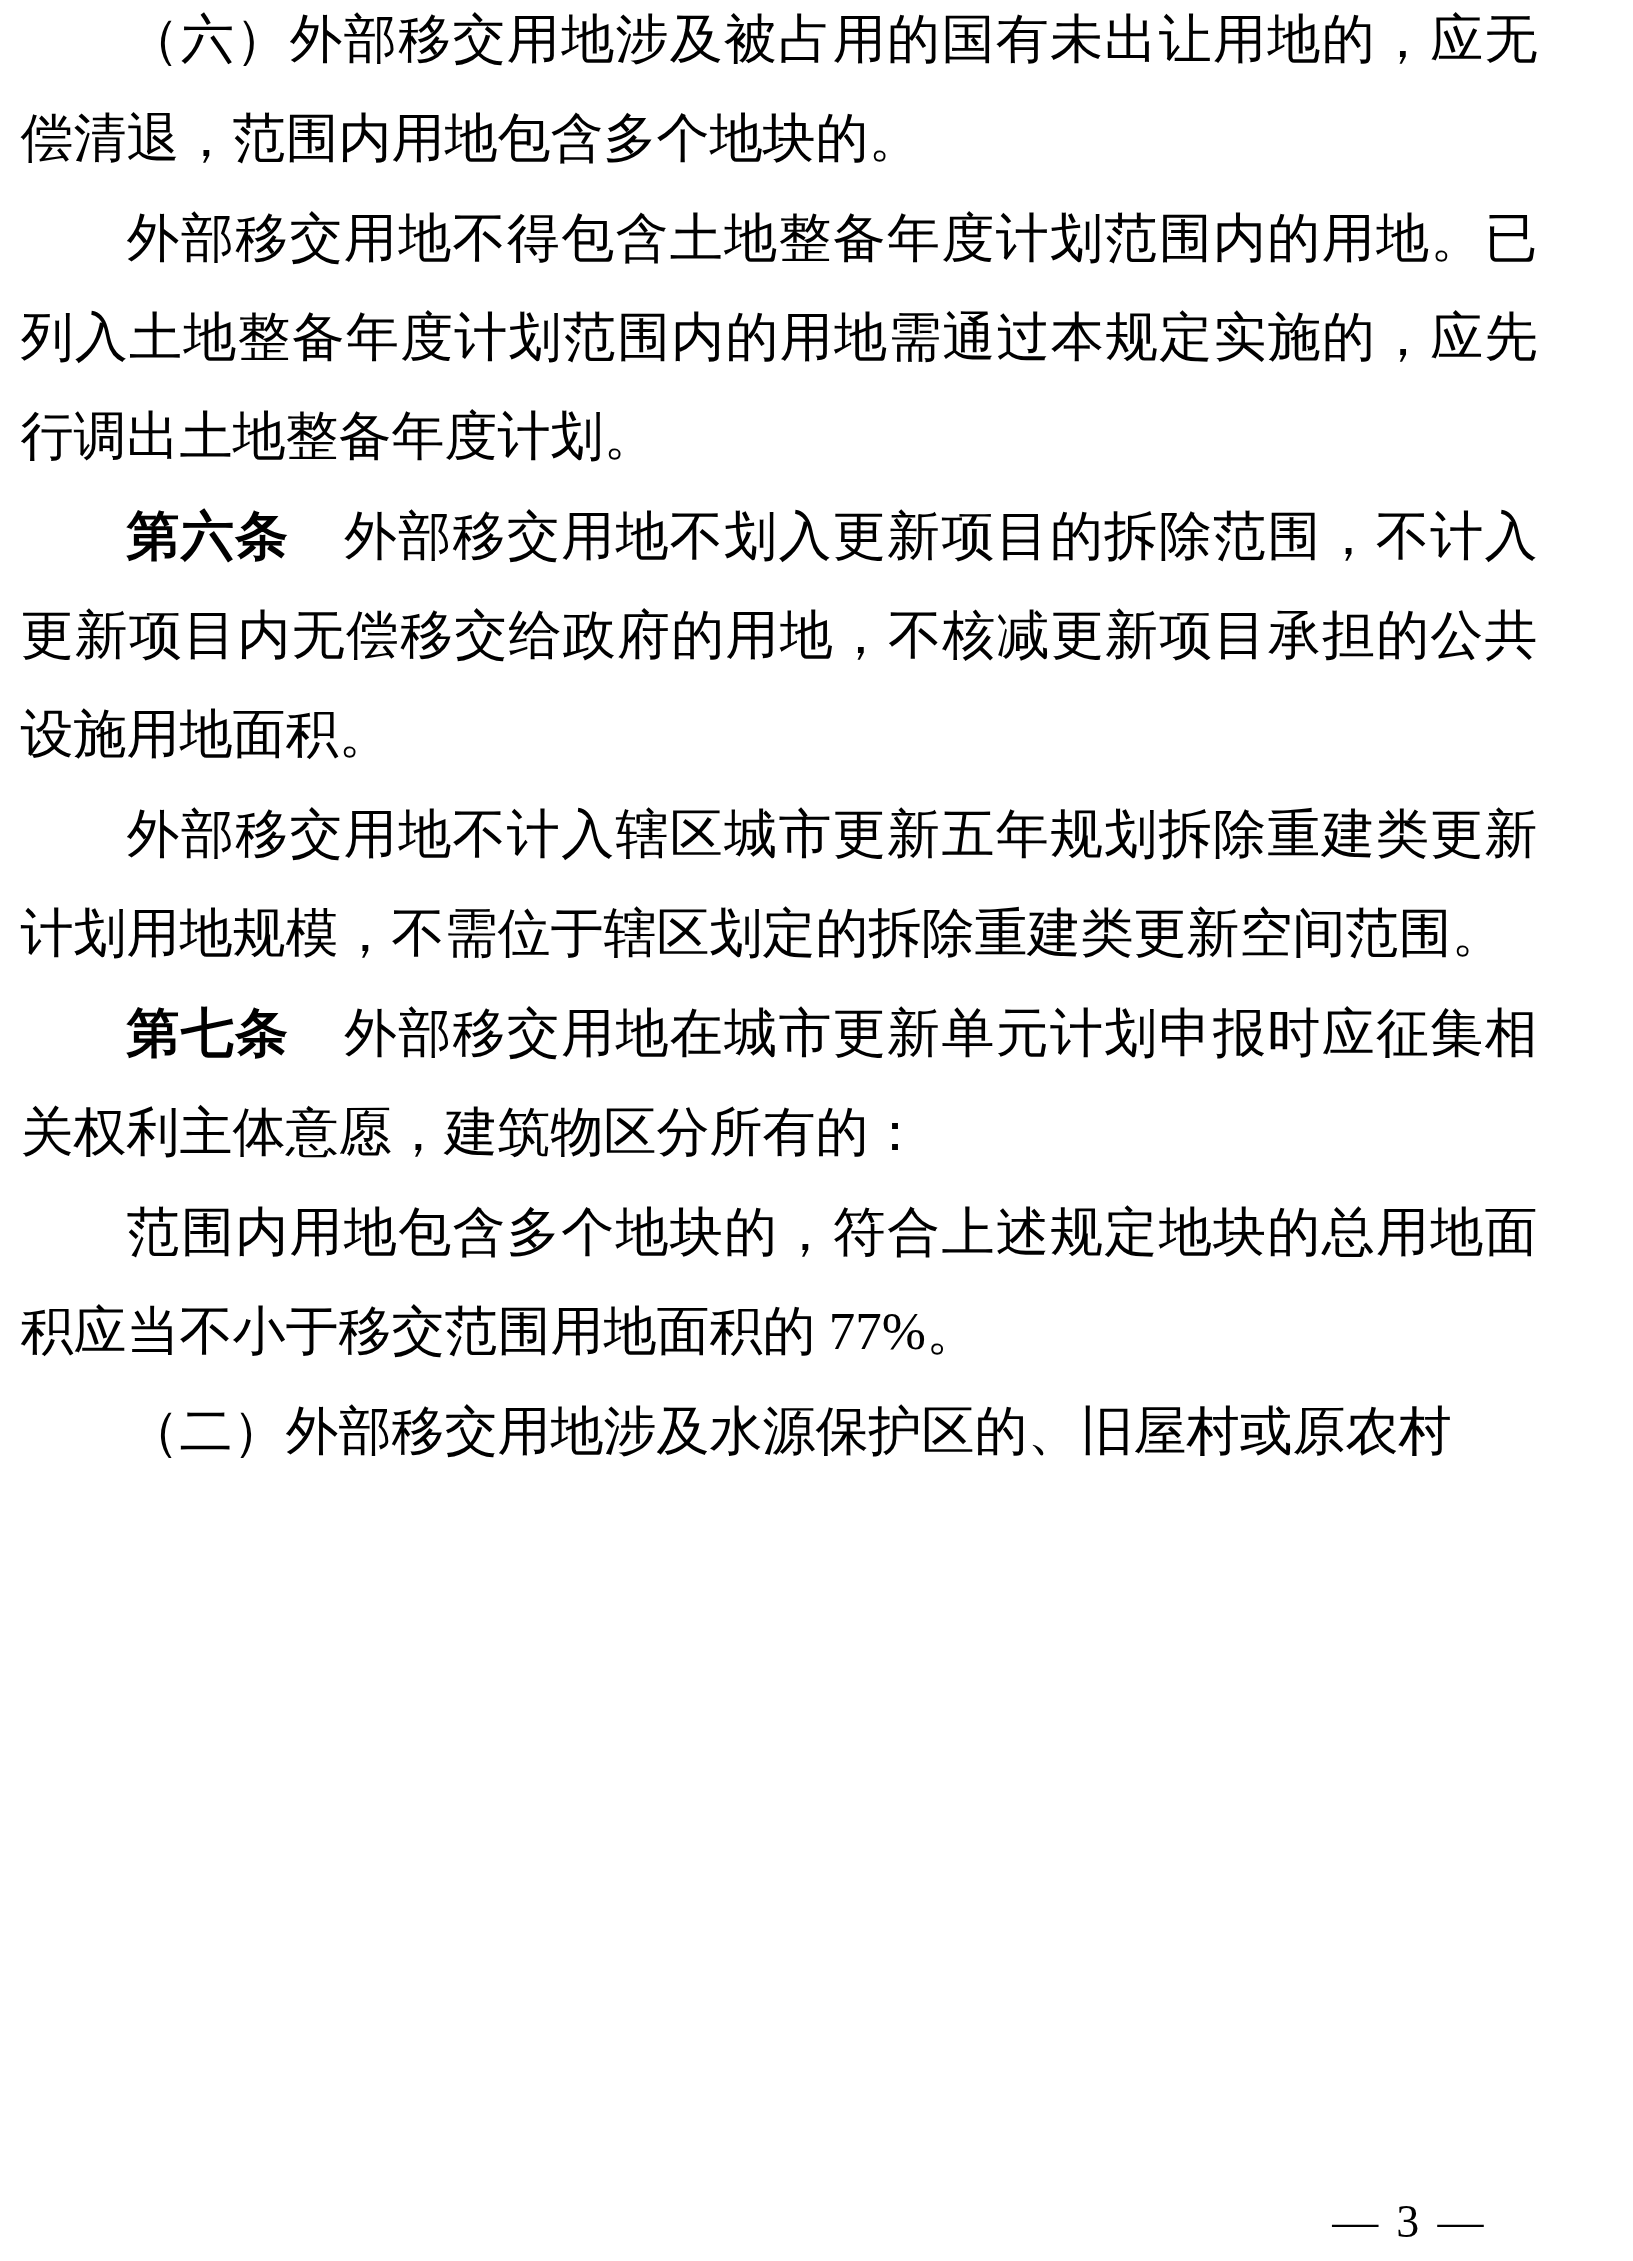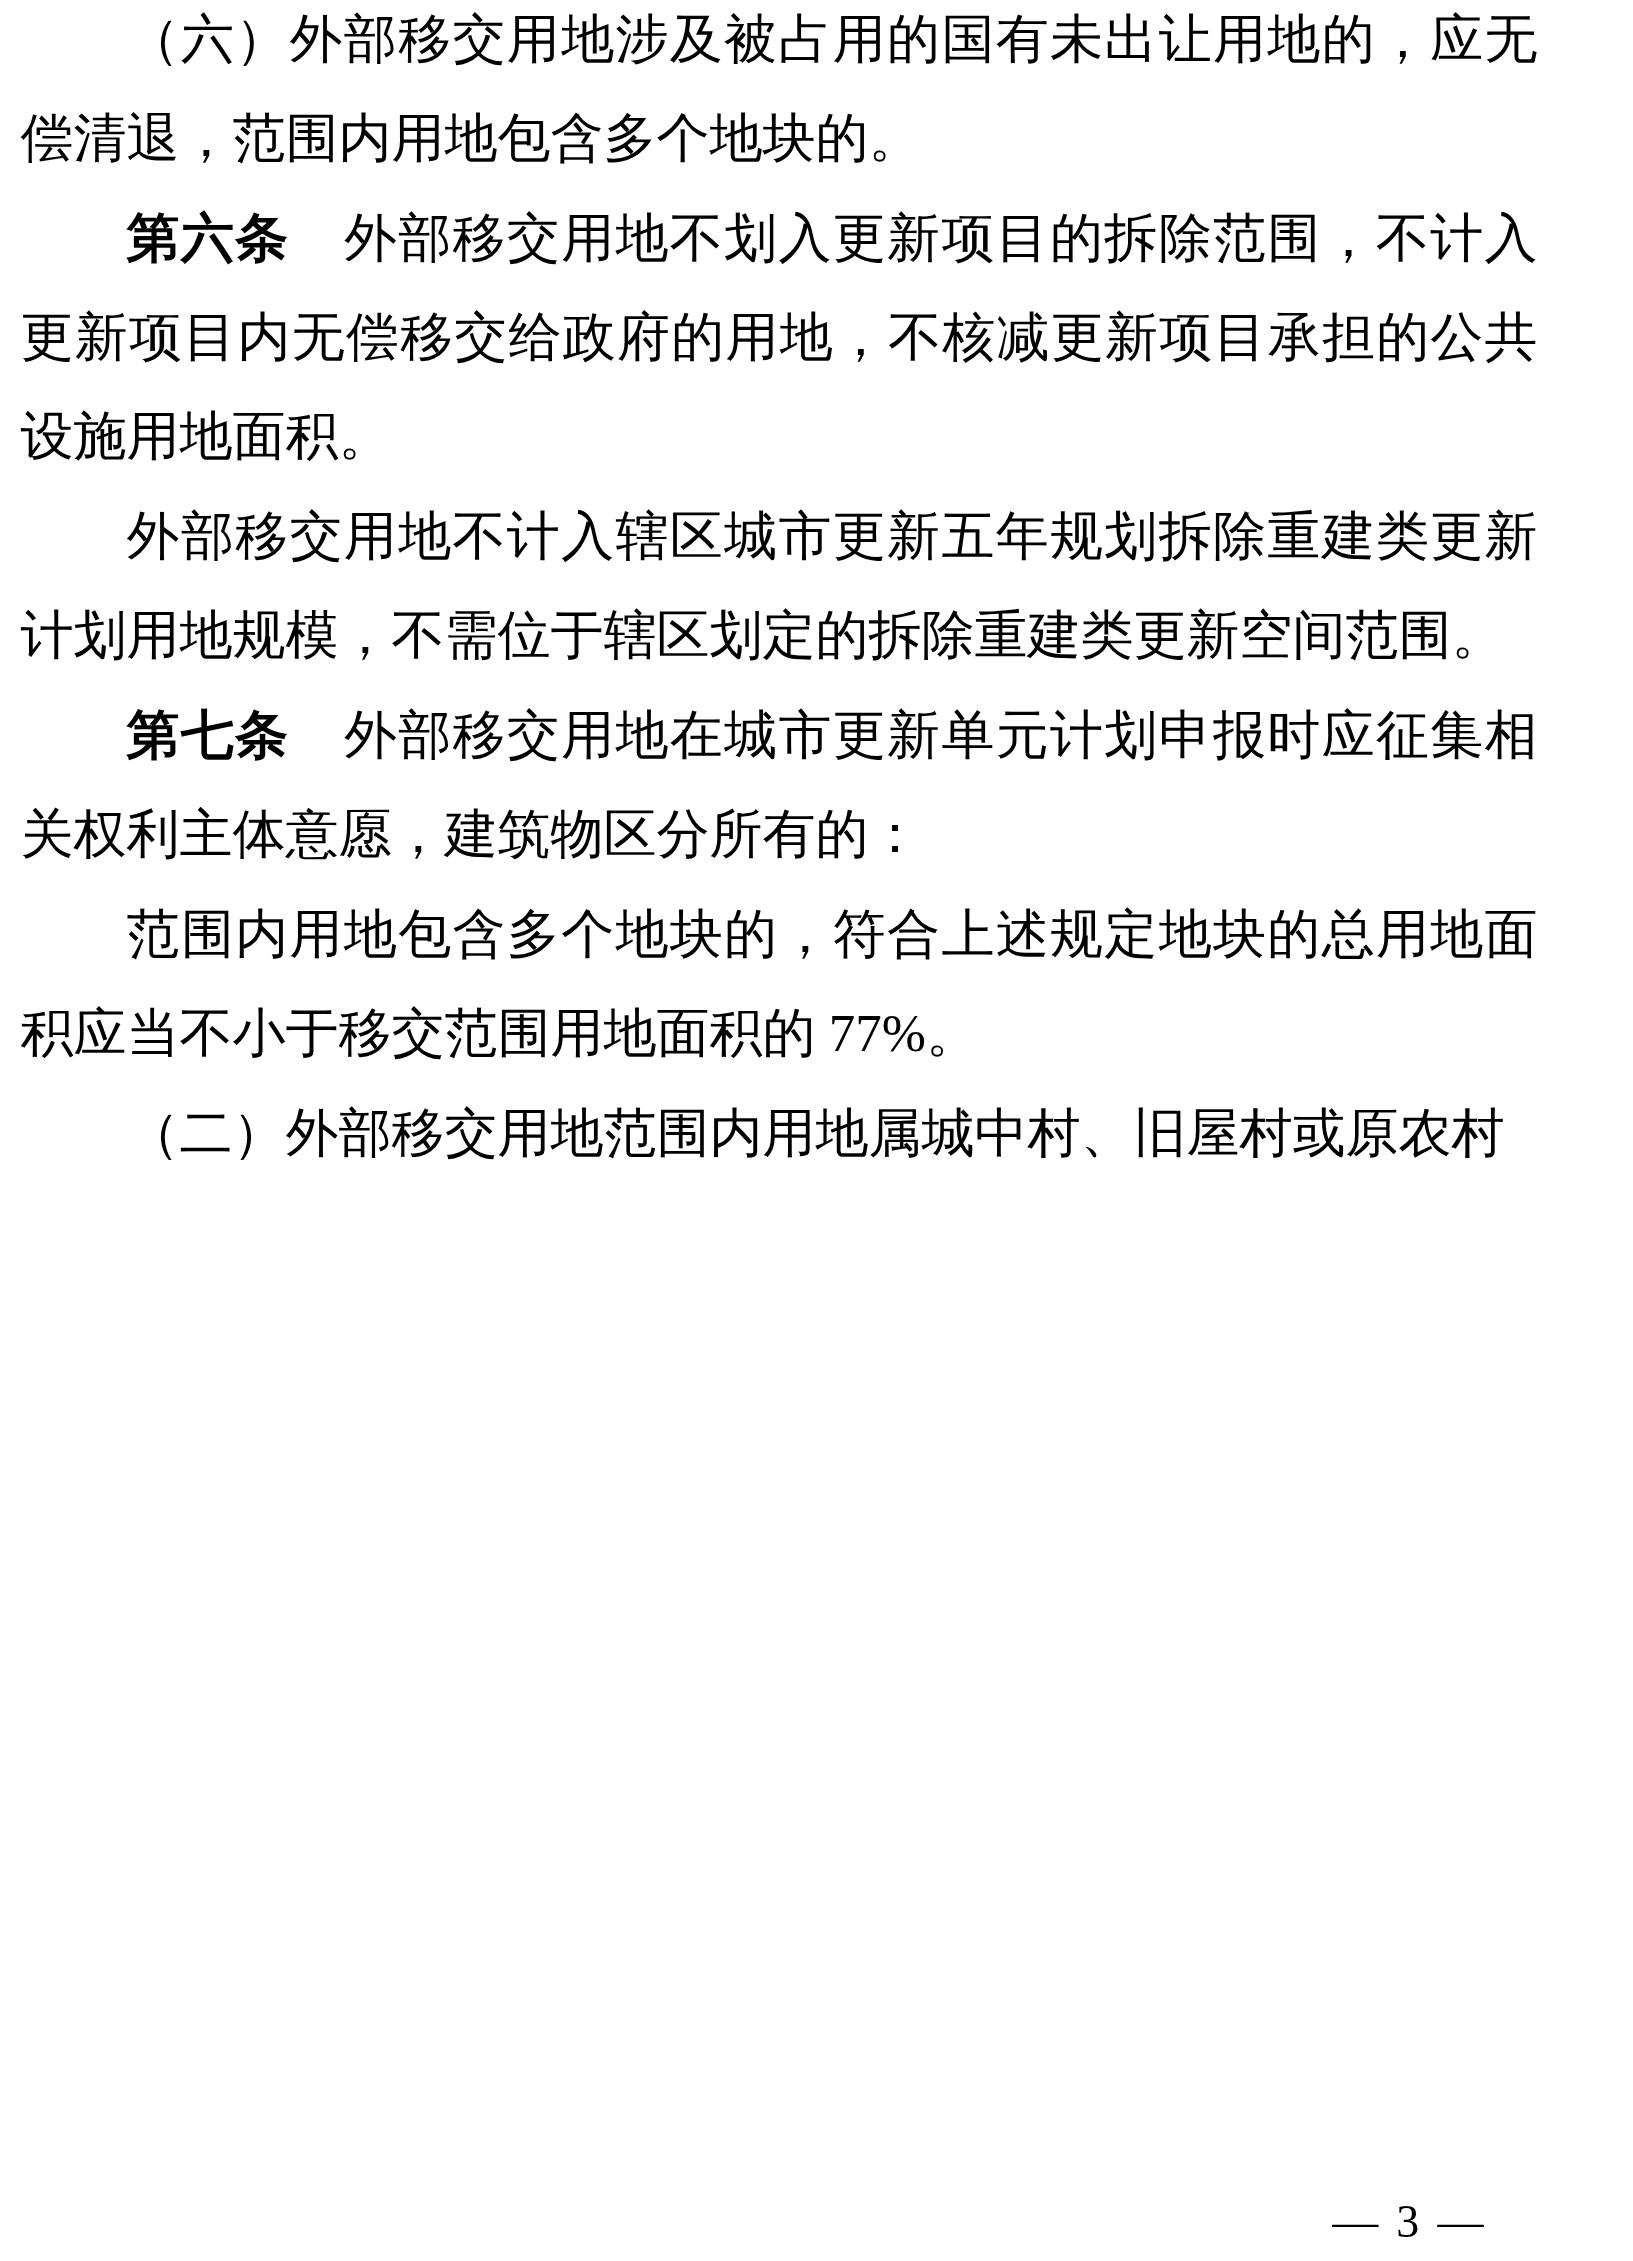--- a/index.html
+++ b/index.html
@@ -48,21 +48,22 @@
     text-align: center;
     letter-spacing: 3.3px;
     white-space: nowrap;
   }
 </style>
 </head>
 <body>
 
 <div class="doc">
   <p><span class="lead"></span><span>（六）外部移交用地涉及被占用的国有未出让用地的，应无偿清退，范围内用地包含多个地块的。</span></p>
+  <p><span class="lead"></span><span>外部移交用地不得包含土地整备年度计划范围内的用地。已列入土地整备年度计划范围内的用地需通过本规定实施的，应先行调出土地整备年度计划。</span></p>
   <p><span class="lead">第六条</span><span>　外部移交用地不划入更新项目的拆除范围，不计入更新项目内无偿移交给政府的用地，不核减更新项目承担的公共设施用地面积。</span></p>
   <p><span class="lead"></span><span>外部移交用地不计入辖区城市更新五年规划拆除重建类更新计划用地规模，不需位于辖区划定的拆除重建类更新空间范围。</span></p>
   <p><span class="lead">第七条</span><span>　外部移交用地在城市更新单元计划申报时应征集相关权利主体意愿，建筑物区分所有的：</span></p>
   <p><span class="lead"></span><span>范围内用地包含多个地块的，符合上述规定地块的总用地面积应当不小于移交范围用地面积的 77%。</span></p>
-  <p><span class="lead"></span><span>（二）外部移交用地范围内用地属城中村、旧屋村或原农村</span></p>
+  <p><span class="lead"></span><span>（二）外部移交用地涉及水源保护区的、旧屋村或原农村</span></p>
 </div>
 
 <div class="pageno">— 3 —</div>
 
 
 </body></html>

